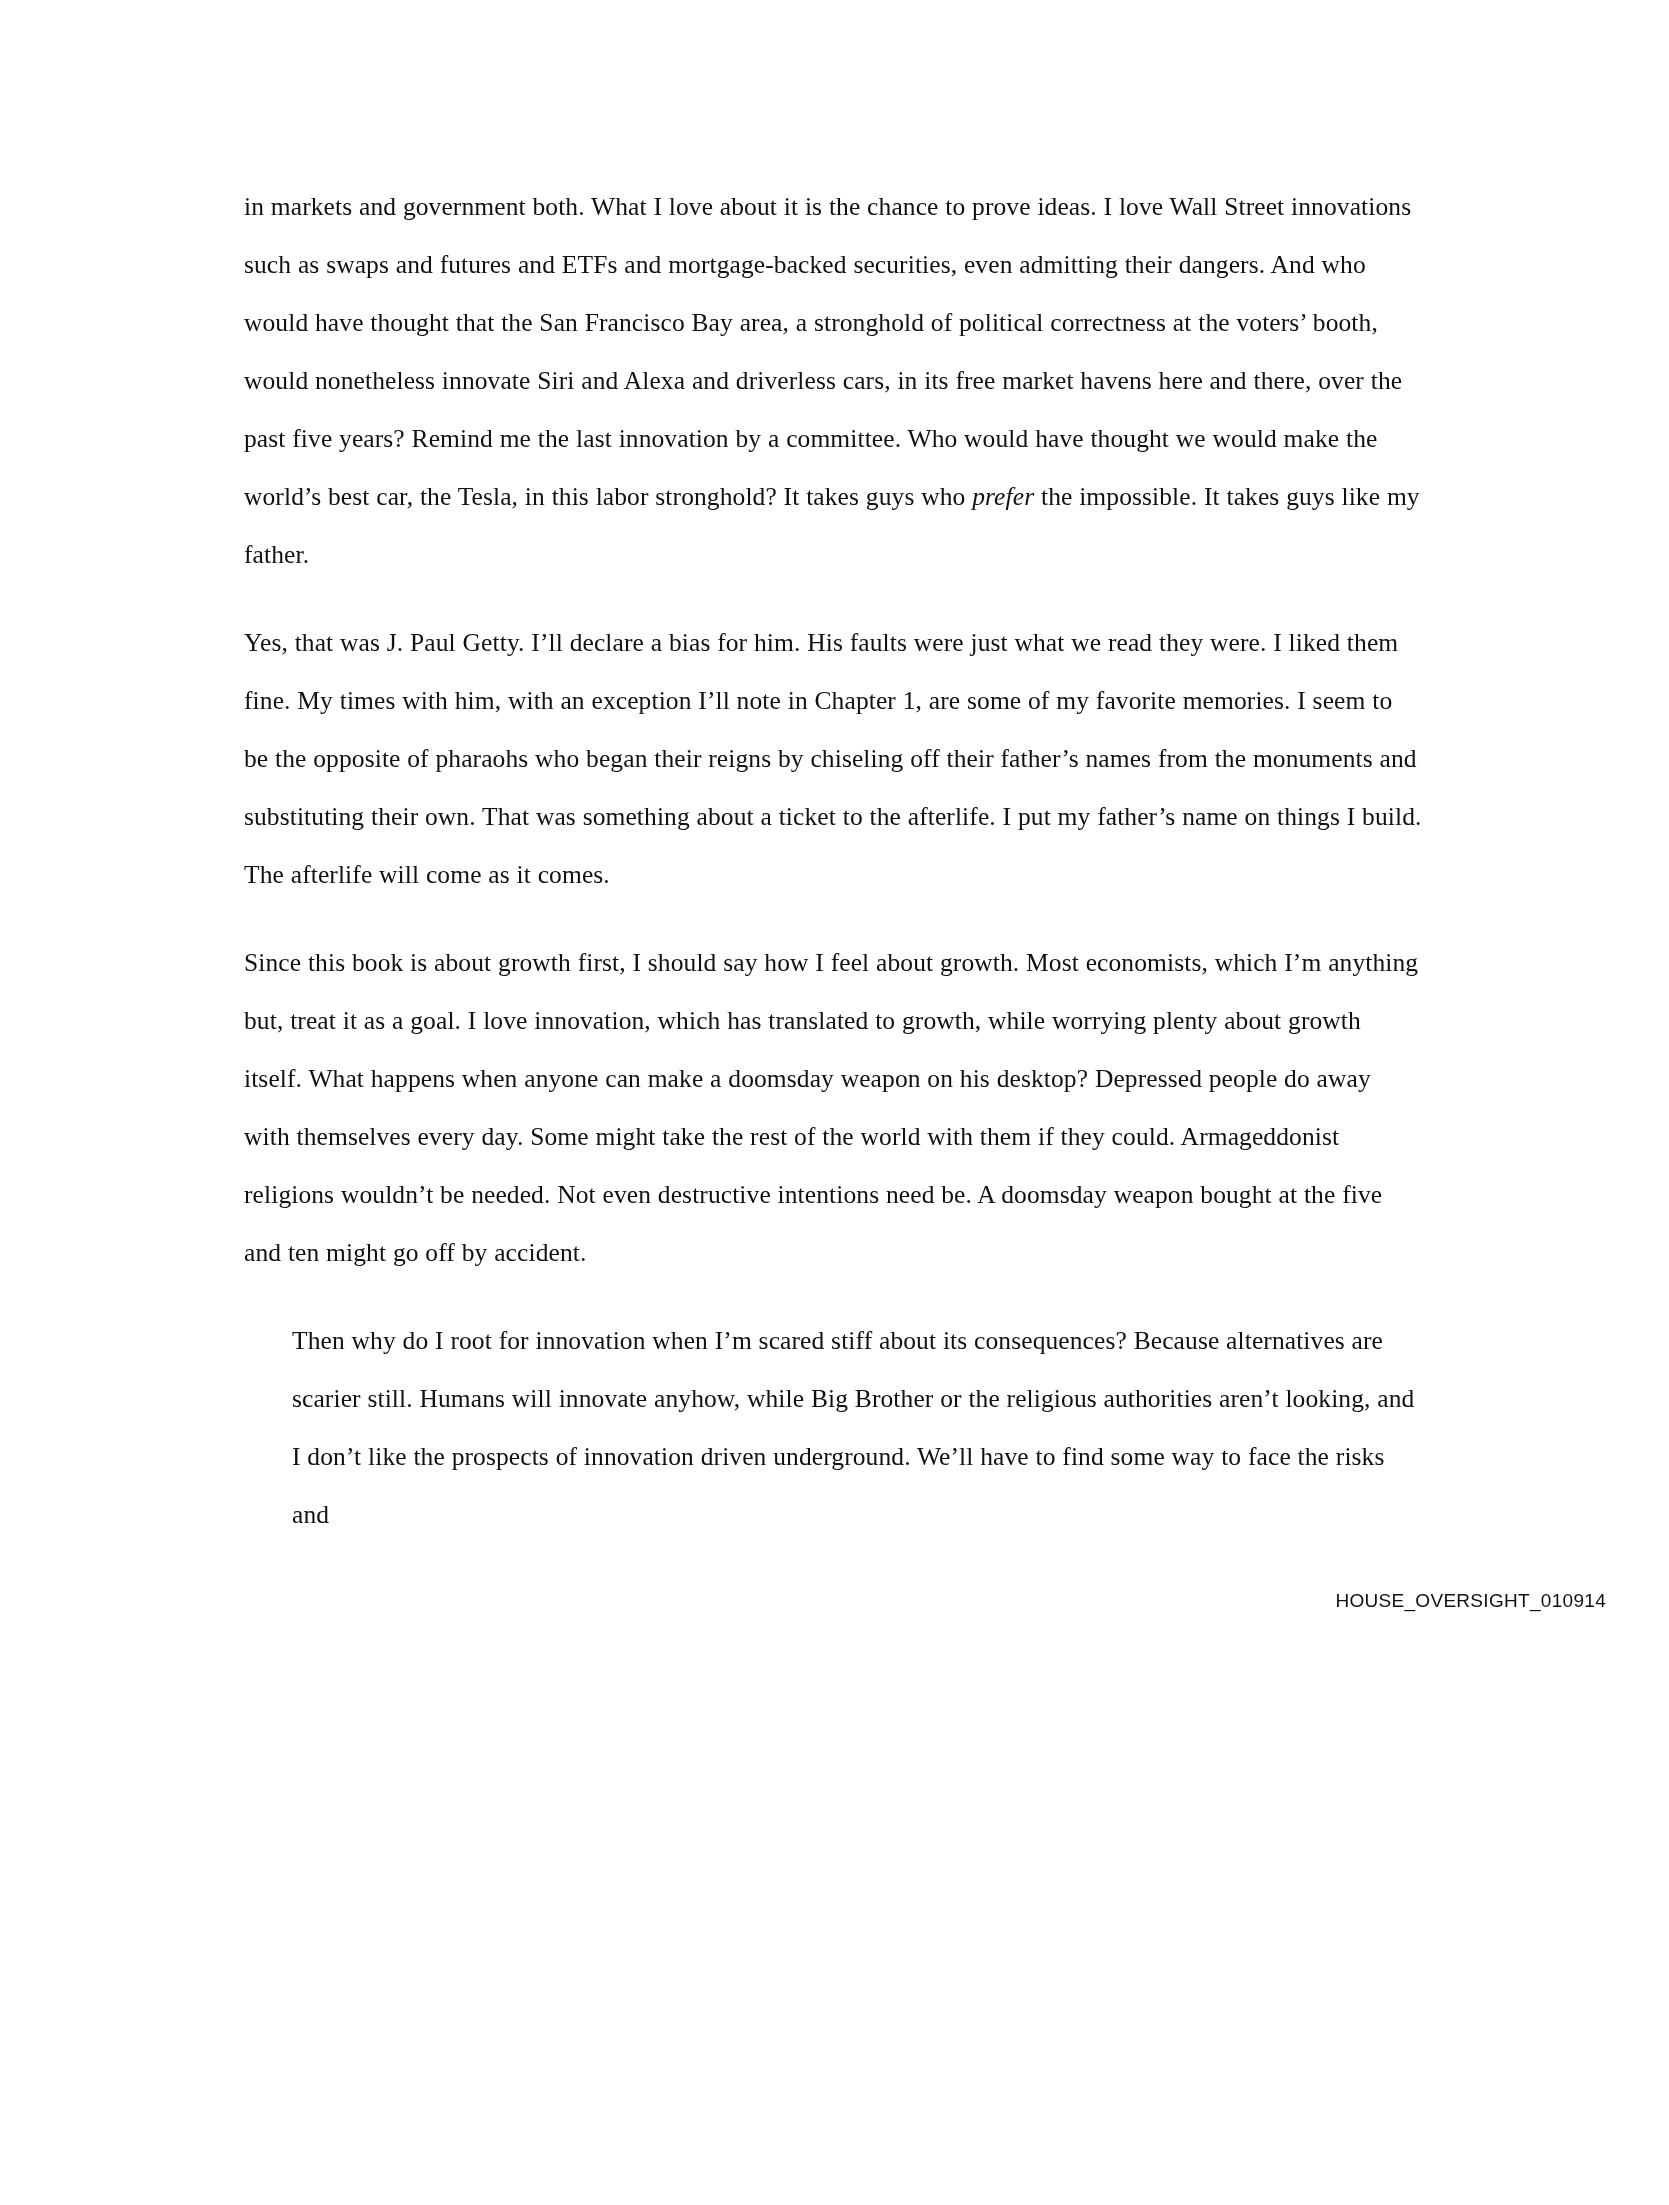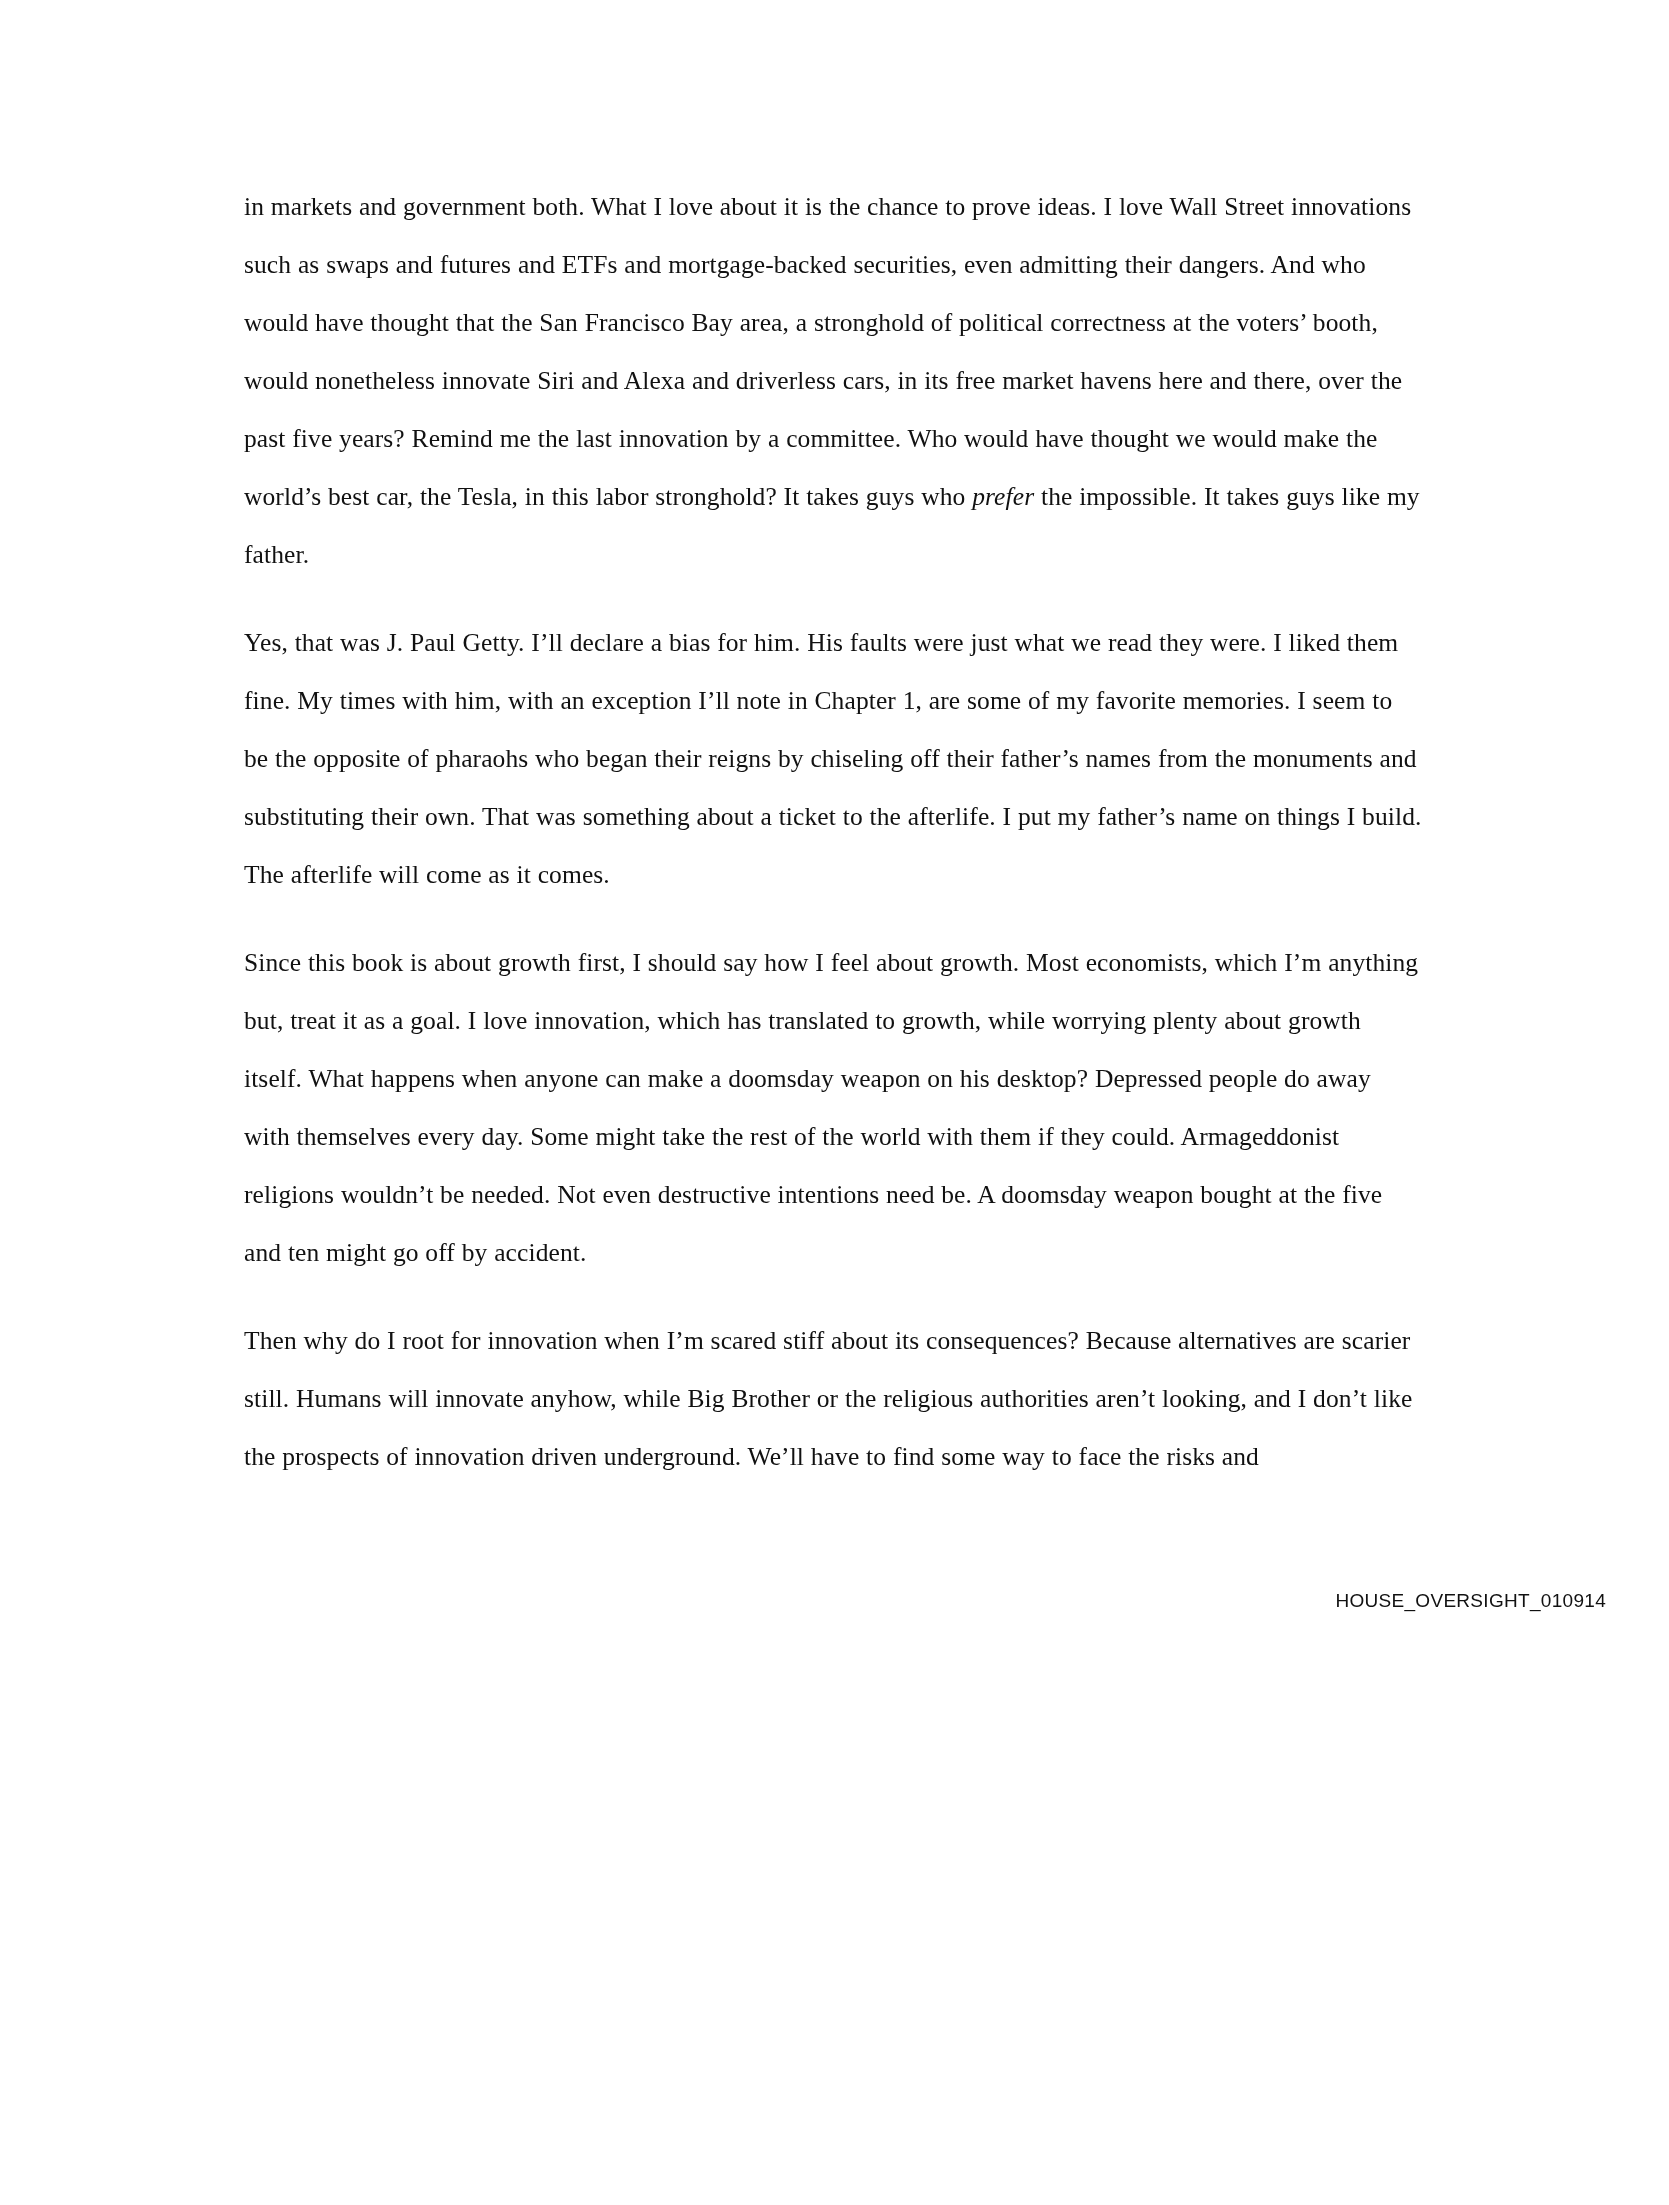--- a/index.html
+++ b/index.html
@@ -36,20 +36,21 @@
     font-size: 25.5px;
     line-height: 58px;
     letter-spacing: 0.1px;
     text-align: left;
     margin: 0 0 30px 0;
     word-spacing: 0.3px;
   }
 
   .para.last {
     margin-bottom: 0;
+    margin-left: 48px;
   }
 
   .para em {
     font-style: italic;
   }
 
   .footer {
     position: absolute;
     left: 244px;
     top: 2013px;

